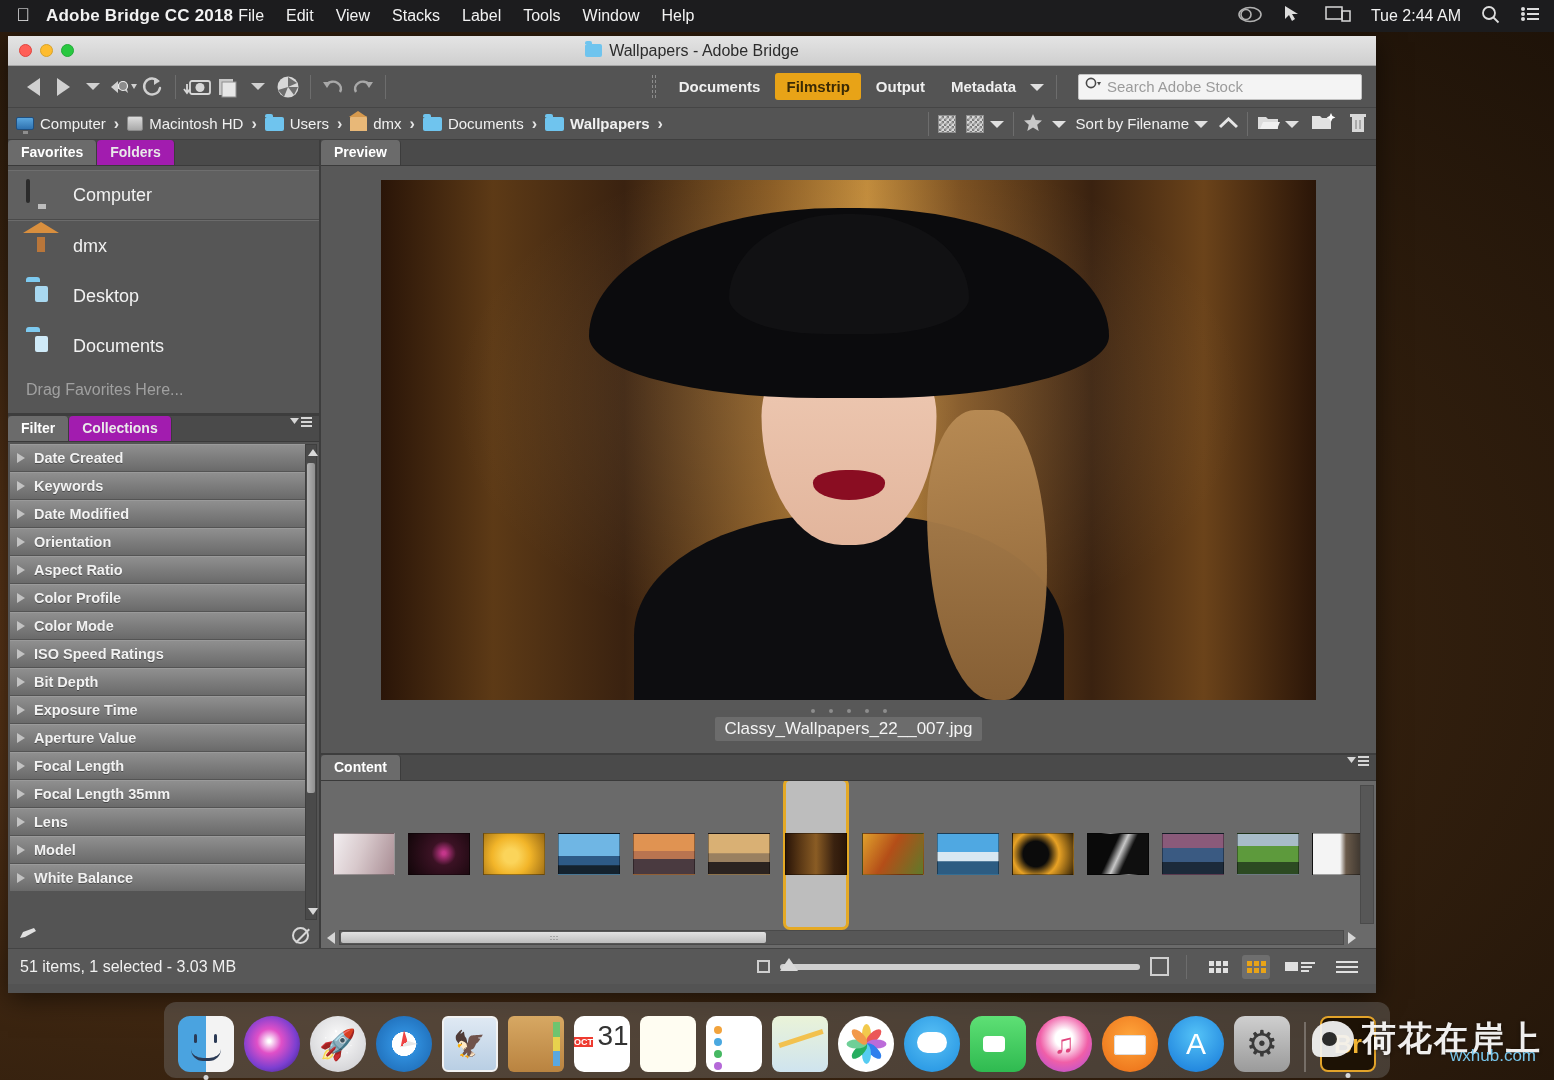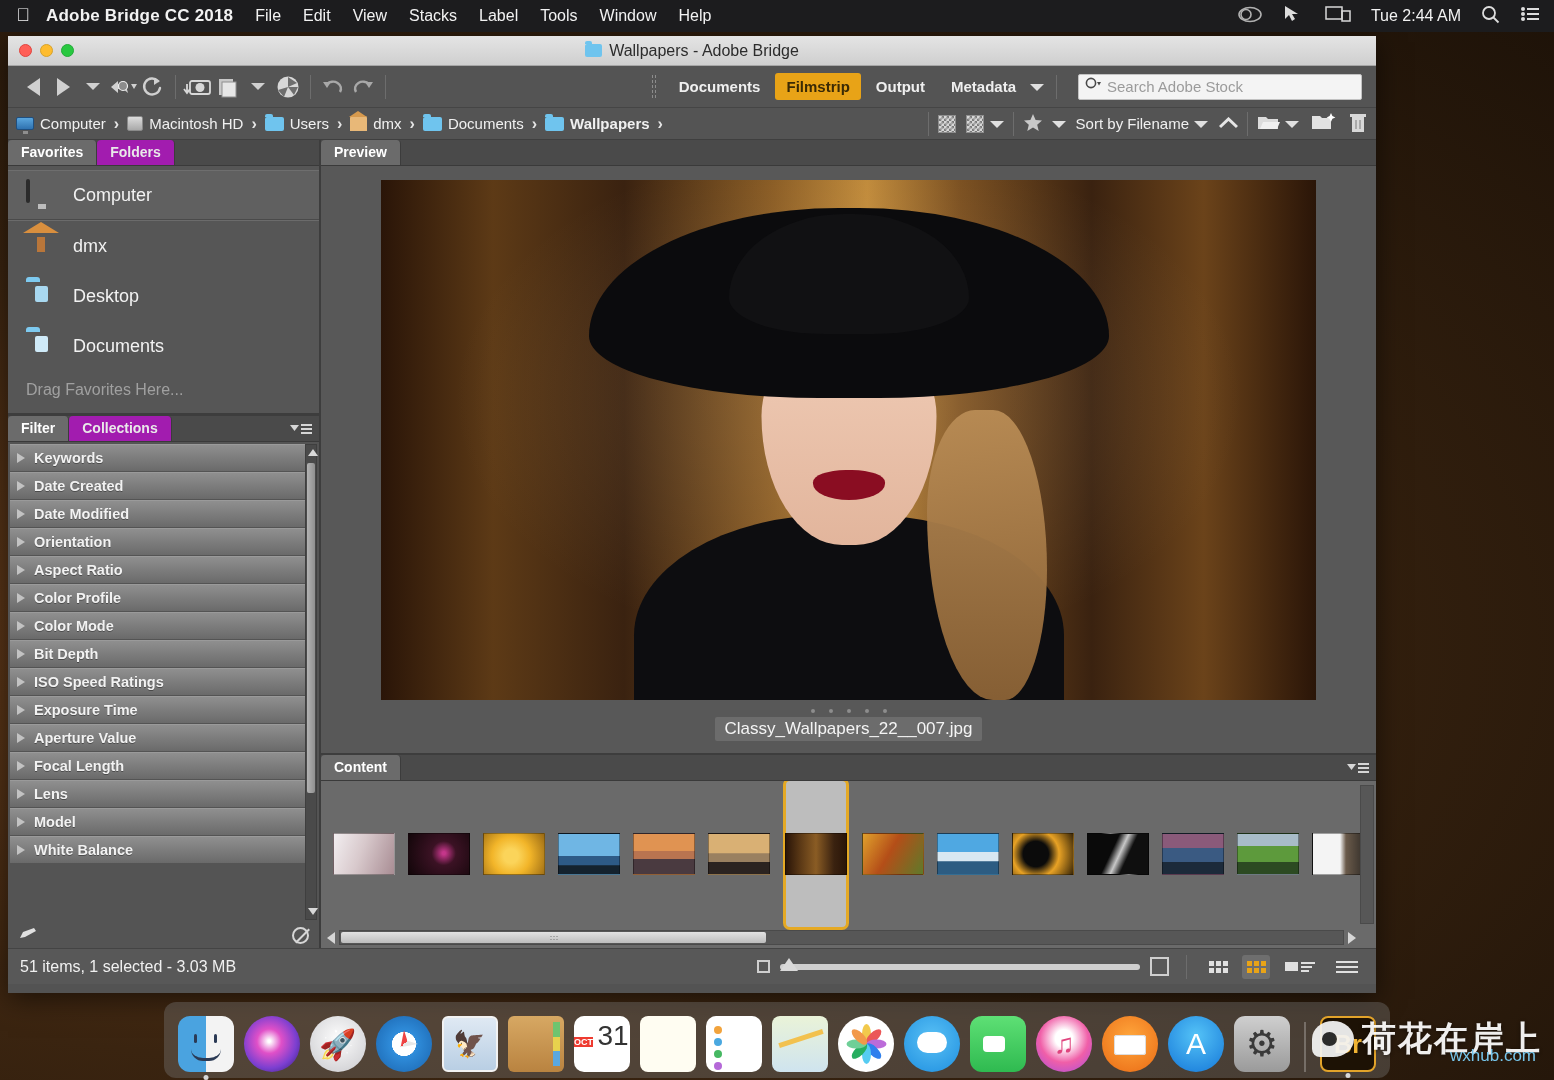--- a/index.html
+++ b/index.html
@@ -21,21 +21,21 @@
 
   
   .menubar {
     position: absolute; left:0; top:0; width:1554px; height:32px;
     background: #1c1c1e;
     display: flex; align-items: center;
     color: #f2f2f2;
     z-index: 50;
   }
   .mb-apple { width: 46px; text-align: center; font-size: 18px; line-height: 1; padding-bottom:3px;}
-  .mb-app-title { font-weight: bold; font-size: 17px; letter-spacing: .2px; margin-right: 22px;}
+  .mb-app-title { font-weight: bold; font-size: 17px; letter-spacing: .2px; margin-right: 5px;}
   .mb-item { font-size: 16px; margin-right: 22px; }
   .mb-right { margin-left: auto; display: flex; align-items: center; gap: 20px; padding-right: 14px; }
   .mb-clock { font-size: 16px; }
   .mb-ic { display:inline-block; opacity:.95; }
 
   
   .window {
     position: absolute; left: 8px; top: 36px; width: 1368px; height: 957px;
     background: #535353;
     box-shadow: 0 6px 26px rgba(0,0,0,.55);
@@ -117,21 +117,21 @@
     background-image:linear-gradient(45deg,#7c7c7c 25%,transparent 25%,transparent 75%,#7c7c7c 75%),linear-gradient(45deg,#7c7c7c 25%,transparent 25%,transparent 75%,#7c7c7c 75%);
     background-size:5px 5px; background-position:0 0,2.5px 2.5px; background-color:#d6d6d6; border:1px solid #8e8e8e;}
   .sortlabel{font-size:15px;color:#f0f0f0;margin:0 3px 0 8px;}
 
   
   .body-area { display:flex; height: 808px; }
   .left-col { width: 313px; background:#535353; display:flex; flex-direction:column; border-right:2px solid #3d3d3d;}
   .right-col { flex:1; display:flex; flex-direction:column; background:#4d4d4d;}
 
   
-  .panel-tabs { height:26px; background:#4a4a4a; display:flex; align-items:center; position:relative; border-bottom:1px solid #3a3a3a;}
+  .panel-tabs { height:26px; background:#4a4a4a; display:flex; align-items:flex-start; position:relative; border-bottom:1px solid #3a3a3a;}
   .ptab {
     font-size:14px; font-weight:bold; color:#e9e9e9; padding:4px 13px 5px; background:#a21caf;
     border-right:1px solid #3c3c3c; border-top-left-radius:4px;border-top-right-radius:4px;
   }
   .ptab.active { background:#6b6b6b; color:#fff; }
   .panel-menu { margin-left:auto; padding-right:7px; display:flex; align-items:center; gap:3px; color:#d6d6d6;}
 
   
   .favorites { background:#565656; padding: 4px 0 2px; }
   .fav-row { display:flex; align-items:center; gap:13px; height:50px; padding-left:18px; color:#f2f2f2; font-size:18px;}
@@ -581,65 +581,69 @@
                   <path d="M0 2 L9 2 L4.5 8 Z" fill="#d6d6d6"></path>
                   <rect x="11" y="1" width="11" height="2" fill="#d6d6d6"></rect>
                   <rect x="11" y="5" width="11" height="2" fill="#d6d6d6"></rect>
                   <rect x="11" y="9" width="11" height="2" fill="#d6d6d6"></rect>
                 </svg>
             </div>
           </div>
           <div class="filter-list">
             <div class="frow">
                 <span class="tri"></span>
+                <span>Date Created</span>
+              </div>
+            <div class="frow">
+                <span class="tri"></span>
                 <span>Keywords</span>
               </div>
             <div class="frow">
                 <span class="tri"></span>
-                <span>Date Created</span>
-              </div>
-            <div class="frow">
-                <span class="tri"></span>
                 <span>Date Modified</span>
               </div>
             <div class="frow">
                 <span class="tri"></span>
                 <span>Orientation</span>
               </div>
             <div class="frow">
                 <span class="tri"></span>
                 <span>Aspect Ratio</span>
               </div>
             <div class="frow">
                 <span class="tri"></span>
                 <span>Color Profile</span>
               </div>
             <div class="frow">
                 <span class="tri"></span>
                 <span>Color Mode</span>
               </div>
             <div class="frow">
                 <span class="tri"></span>
+                <span>ISO Speed Ratings</span>
+              </div>
+            <div class="frow">
+                <span class="tri"></span>
                 <span>Bit Depth</span>
               </div>
             <div class="frow">
                 <span class="tri"></span>
-                <span>ISO Speed Ratings</span>
-              </div>
-            <div class="frow">
-                <span class="tri"></span>
                 <span>Exposure Time</span>
               </div>
             <div class="frow">
                 <span class="tri"></span>
                 <span>Aperture Value</span>
               </div>
             <div class="frow">
                 <span class="tri"></span>
                 <span>Focal Length</span>
+              </div>
+            <div class="frow">
+                <span class="tri"></span>
+                <span>Focal Length 35mm</span>
               </div>
             <div class="frow">
                 <span class="tri"></span>
                 <span>Lens</span>
               </div>
             <div class="frow">
                 <span class="tri"></span>
                 <span>Model</span>
               </div>
             <div class="frow">

